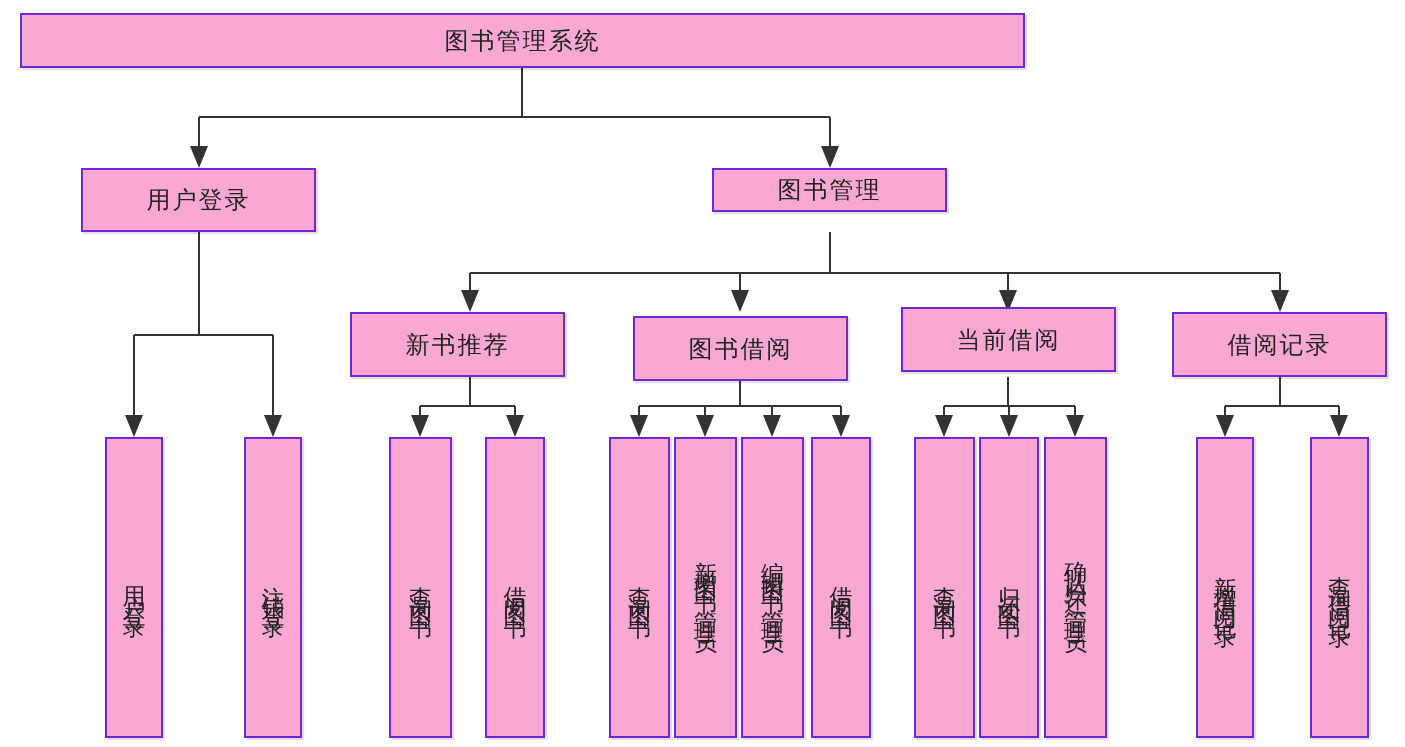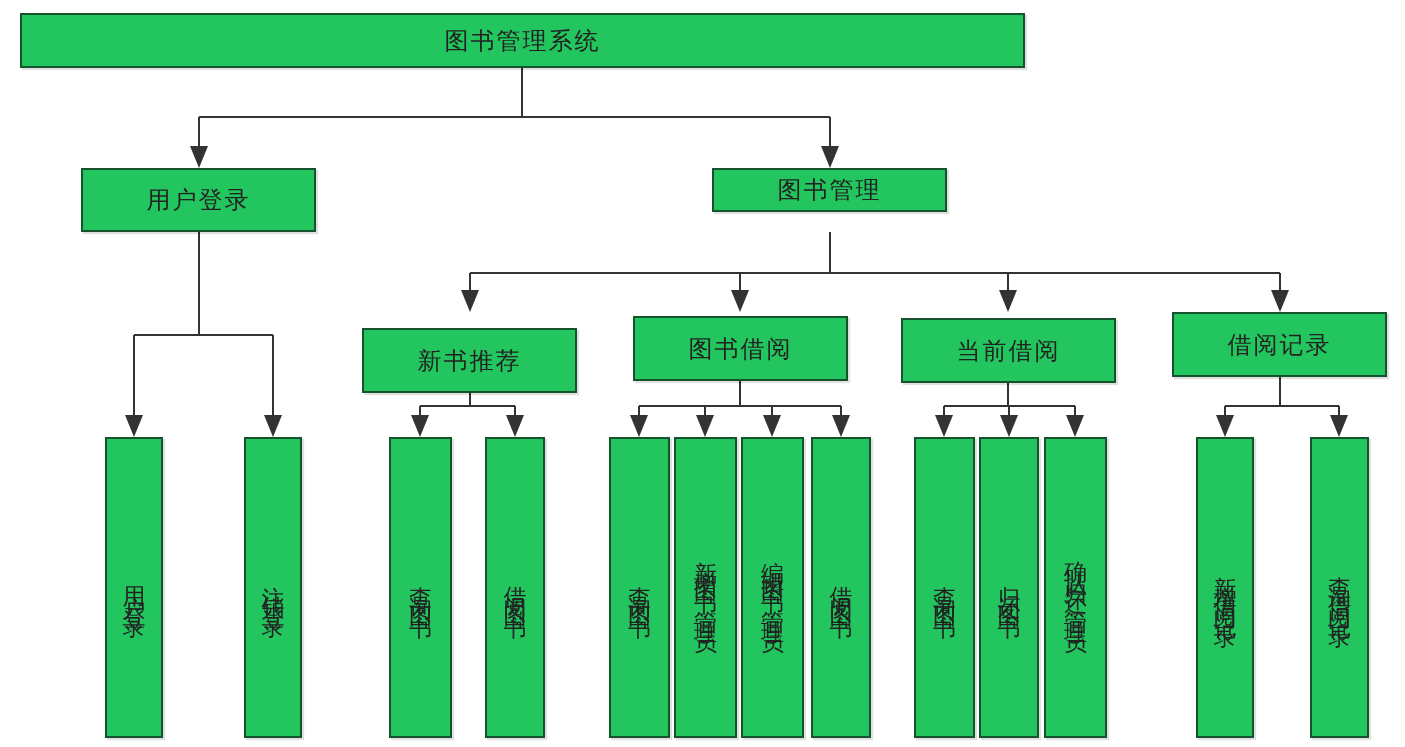--- a/index.html
+++ b/index.html
@@ -12,22 +12,22 @@
     overflow: hidden;
   }
   svg.connectors {
     position: absolute;
     left: 0; top: 0;
     z-index: 0;
   }
   .node {
     position: absolute;
     box-sizing: border-box;
-    background: #22c55e;
-    border: 2px solid #14532d;
+    background: #f9a8d4;
+    border: 2px solid #6d28d9;
     display: flex;
     align-items: center;
     justify-content: center;
     z-index: 1;
     box-shadow: 2px 2px 1px rgba(0,0,0,0.12);
   }
   .node .hlabel {
     color: #222222;
     font-size: 24px;
     letter-spacing: 2px;
@@ -121,27 +121,27 @@
     <span class="hlabel">图书管理系统</span>
   </div>
 
   <div class="node" style="left:81px; top:168px; width:235px; height:64px;">
     <span class="hlabel">用户登录</span>
   </div>
   <div class="node" style="left:712px; top:168px; width:235px; height:44px;">
     <span class="hlabel">图书管理</span>
   </div>
 
-  <div class="node" style="left:362px; top:312px; width:215px; height:65px;margin-top:16px;">
+  <div class="node" style="left:350px; top:312px; width:215px; height:65px;">
     <span class="hlabel">新书推荐</span>
   </div>
   <div class="node" style="left:633px; top:316px; width:215px; height:65px;">
     <span class="hlabel">图书借阅</span>
   </div>
-  <div class="node" style="left:901px; top:318px; width:215px; height:65px;">
+  <div class="node" style="left:901px; top:307px; width:215px; height:65px;">
     <span class="hlabel">当前借阅</span>
   </div>
   <div class="node" style="left:1172px; top:312px; width:215px; height:65px;text-align:right;">
     <span class="hlabel">借阅记录</span>
   </div>
 
   <div class="node" style="left:105px; top:437px; width:58px; height:301px;">
     <span class="vlabel">用户登录</span>
   </div>
   <div class="node" style="left:244px; top:437px; width:58px; height:301px;">

